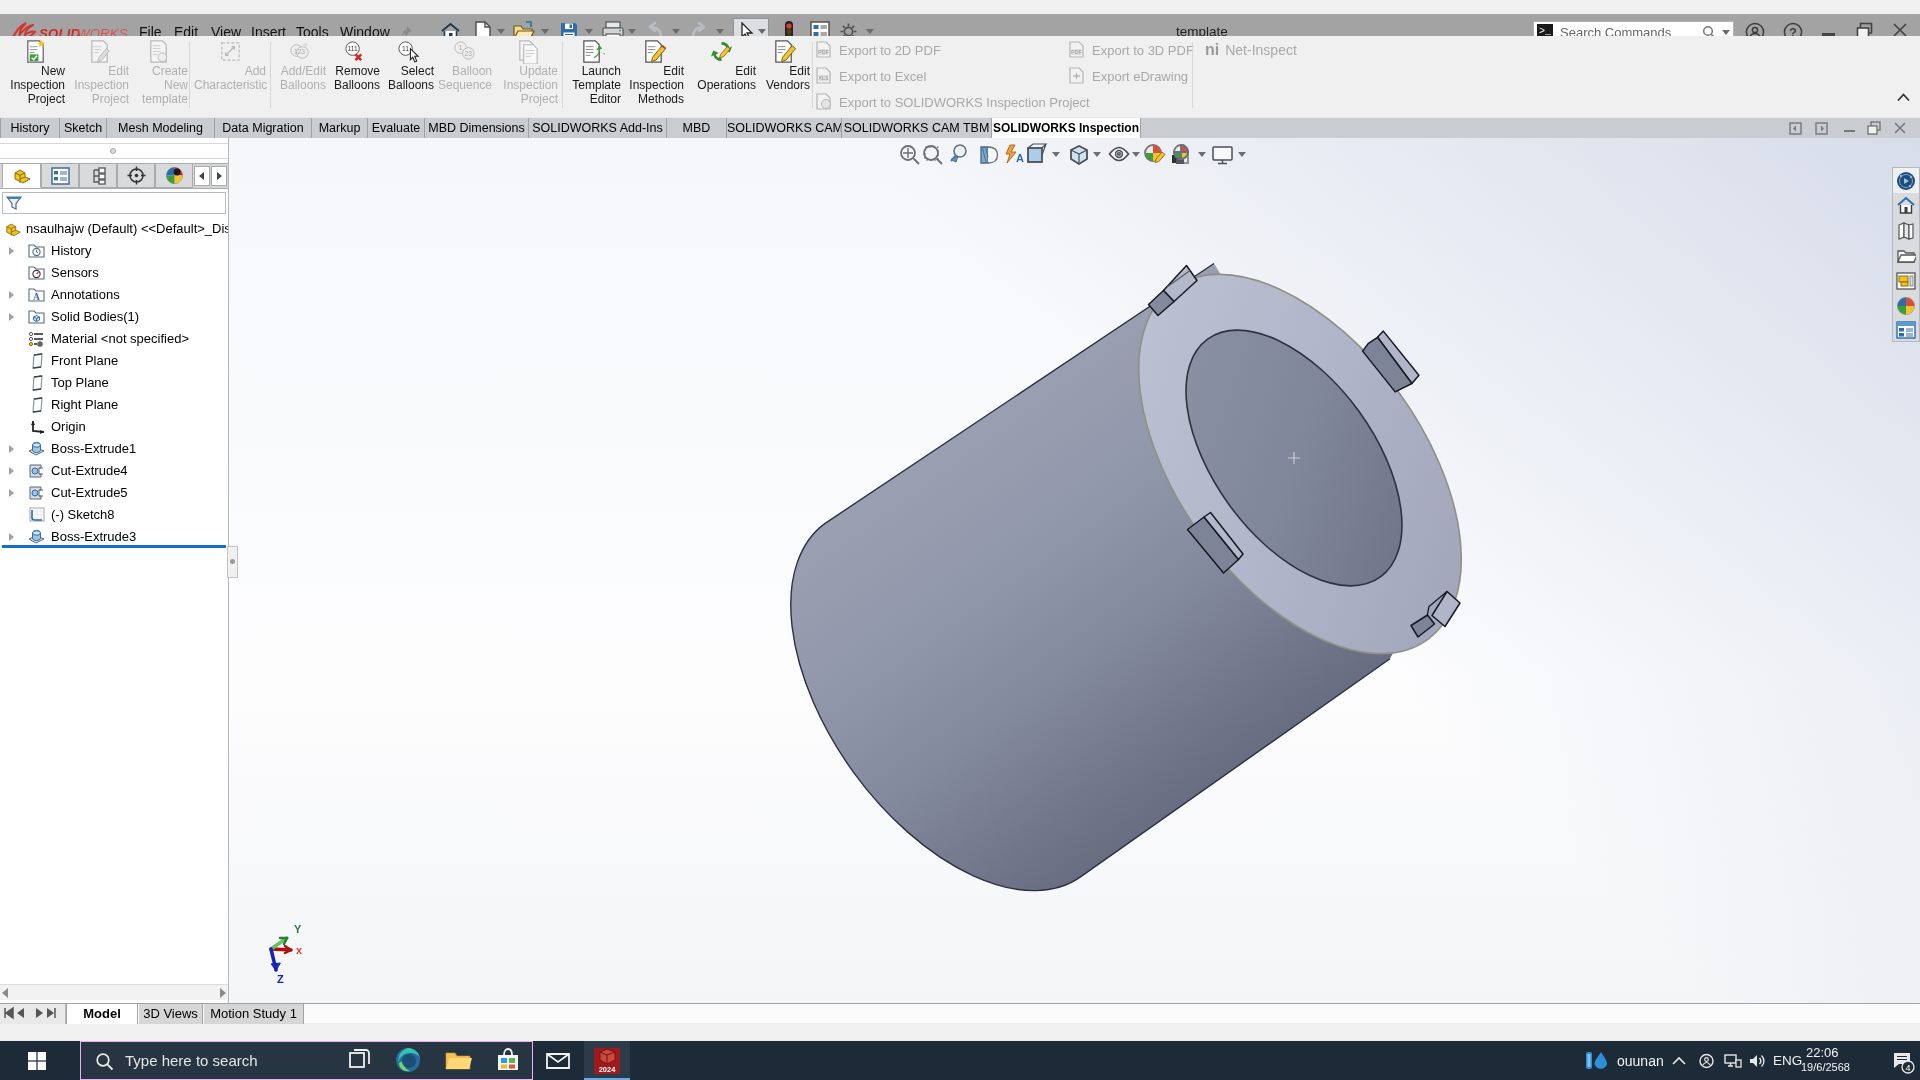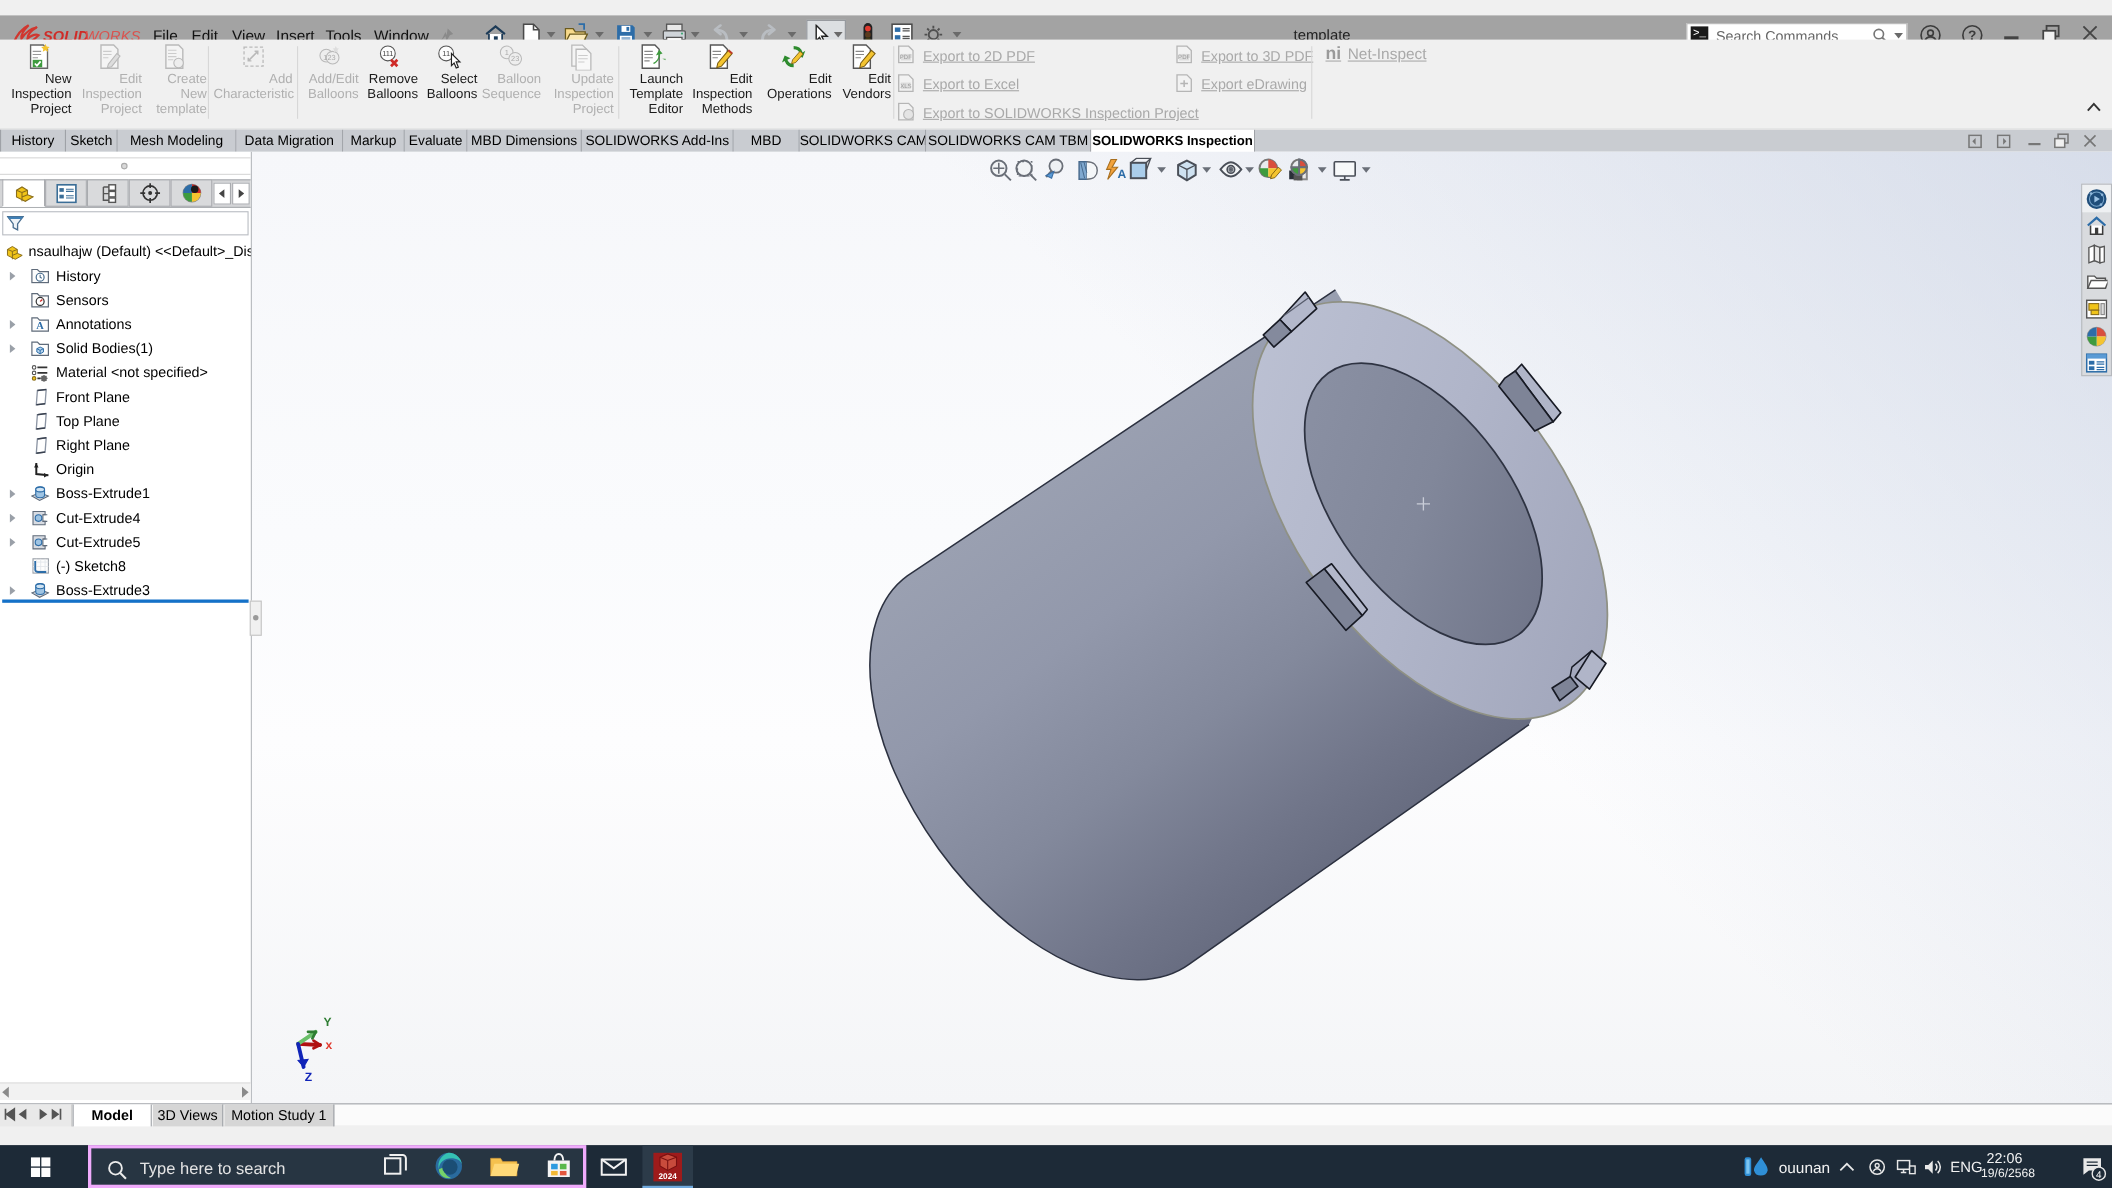--- a/index.html
+++ b/index.html
@@ -11,21 +11,21 @@
 #titlebar { position:absolute; left:0; top:0; width:1920px; height:36px; background:#a3a3a3; border-bottom:1px solid #e3e3e3;margin-top:14px; }
 .menu { position:absolute; top:0; height:36px; line-height:36px; font-size:14px; color:#111; }
 .caret { width:0; height:0; border-left:4px solid transparent; border-right:4px solid transparent; border-top:5px solid #6a6a6a; display:inline-block; }
 
 
 #ribbon { position:absolute; left:0; top:36px; width:1920px; height:81px; background:#f0f0f0; }
 .rbtn { position:absolute; top:2px; height:78px; text-align:right; font-size:12px; line-height:13.8px; color:#1a1a1a; }
 .rbtn .ic { display:block; margin:1px auto 1px auto; width:25px; height:25px; }
 .rbtn.dis { color:#b0b0b0; }
 .rsep { position:absolute; top:6px; width:1px; height:66px; background:#d7d7d7; }
-.exrow { position:absolute; height:16px; font-size:13px; color:#a9a9a9; white-space:nowrap;text-decoration:underline; }
+.exrow { position:absolute; height:16px; font-size:13px; color:#a9a9a9; white-space:nowrap; }
 .exrow svg { vertical-align:-3px; margin-right:7px; }
 
 
 #tabrow { position:absolute; left:0; top:117px; width:1920px; height:21px; background:#c9ccd1; border-top:1px solid #e8e8e8; }
 .rtab { position:absolute; top:0; height:21px; line-height:20px; font-size:12.5px; overflow:hidden; white-space:nowrap; color:#000; text-align:center; background:#c9ccd1; border-right:1px solid #9fa2a7; }
 .rtab.first { border-left:1px solid #9fa2a7; }
 .rtab.active { background:#ffffff; font-weight:bold; font-size:12px; border-right:1px solid #9fa2a7; }
 
 
 #main { position:absolute; left:0; top:138px; width:1920px; height:865px; background:#fff; }
@@ -46,21 +46,21 @@
 
 
 #doctabs { position:absolute; left:0; top:1003px; width:1920px; height:20px; background:#fbfbfb; border-top:1px solid #9fa2a7;padding-left:48px; }
 .dtab { position:absolute; top:0; height:20px; line-height:19px; font-size:13px; text-align:center; background:#d6d6d6; border-right:1px solid #9fa2a7; color:#000; }
 
 
 #statusbar { position:absolute; left:0; top:1023px; width:1920px; height:18px; background:#f0f0f0; border-top:1px solid #dcdcdc; font-size:12.5px; color:#222; }
 
 
 #taskbar { position:absolute; left:0; top:1041px; width:1920px; height:39px; background:#1d2a37; }
-#tsearch { position:absolute; left:80px; top:0px; width:453px; height:39px; background:#273542; border:3px solid #f0abfc; }
+#tsearch { position:absolute; left:80px; top:0px; width:453px; height:39px; background:#273542; border:1px solid #f0abfc; }
 .ticon { position:absolute; top:4px; width:30px; height:30px; }
 .trayt { position:absolute; color:#f2f2f2; }
 </style>
 </head>
 <body>
 <div id="app">
 
 <div id="titlebar">
 
   <svg class="abs" style="left:8px;top:6px" width="130" height="24" viewBox="0 0 130 24">

